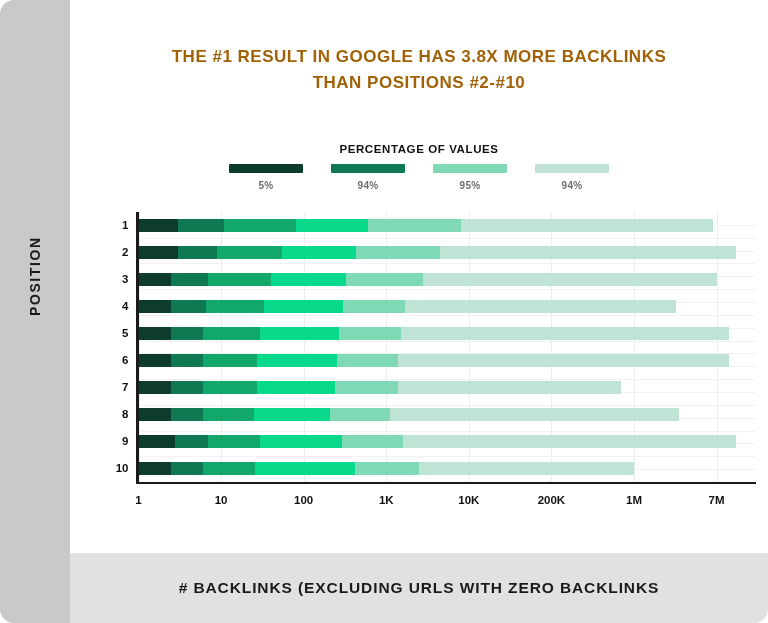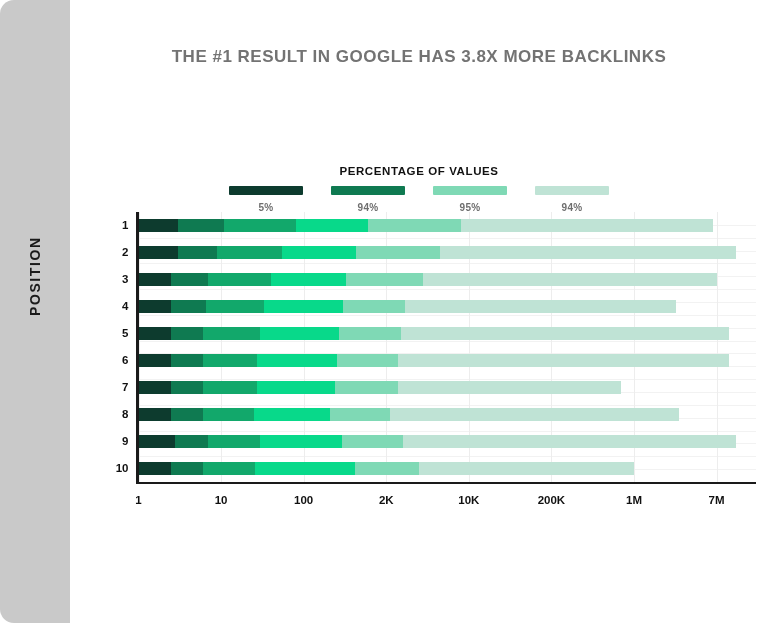--- a/index.html
+++ b/index.html
@@ -72,34 +72,33 @@
     background: #ffffff;
     border-top-right-radius: 14px;
   }
 
   
   .title {
     position: absolute;
     left: 0; top: 44px;
     width: 698px;
     text-align: center;
-    color: #737373;
+    color: #a16207;
     font-size: 17px;
     font-weight: bold;
     letter-spacing: 0.5px;
     line-height: 26px;
   }
   .title .line { display: block; }
 
   
   .legend {
     position: absolute;
     left: 0; top: 143px;
     width: 698px;
-    margin-top: 22px;
   }
   .legend-title {
     text-align: center;
     color: #111111;
     font-size: 11.5px;
     font-weight: bold;
     letter-spacing: 0.6px;
     margin-bottom: 9px;
   }
   .legend-items {
@@ -197,20 +196,21 @@
 <div id="root">
 
   <div class="sidebar">
     <div class="sidebar-label">POSITION</div>
   </div>
 
   <div class="canvas">
 
     <div class="title">
       <span class="line">THE #1 RESULT IN GOOGLE HAS 3.8X MORE BACKLINKS</span>
+      <span class="line">THAN POSITIONS #2-#10</span>
     </div>
 
     <div class="legend">
       <div class="legend-title">PERCENTAGE OF VALUES</div>
       <div class="legend-items" id="legend-items">
           <div class="legend-item">
             <div class="legend-swatch" style="background: rgb(13, 59, 46);"></div>
             <div class="legend-value">5%</div>
           </div>
           <div class="legend-item">
@@ -348,24 +348,27 @@
             <div class="seg" style="width: 52.5921px; background: rgb(18, 168, 107);"></div>
             <div class="seg" style="width: 99.7858px; background: rgb(8, 217, 138);"></div>
             <div class="seg" style="width: 63.978px; background: rgb(127, 217, 181);"></div>
             <div class="seg" style="width: 214.892px; background: rgb(191, 227, 213);"></div>
           </div>
         </div>
       <div id="xticks">
           <div class="xtick" style="left: 2.5px;">1</div>
           <div class="xtick" style="left: 85.0853px;">10</div>
           <div class="xtick" style="left: 167.671px;">100</div>
-          <div class="xtick" style="left: 250.256px;">2K</div>
+          <div class="xtick" style="left: 250.256px;">1K</div>
           <div class="xtick" style="left: 332.841px;">10K</div>
           <div class="xtick" style="left: 415.426px;">200K</div>
           <div class="xtick" style="left: 498.012px;">1M</div>
           <div class="xtick" style="left: 580.597px;">7M</div>
         </div>
     </div>
 
   </div>
 
+  <div class="footer">
+    <div class="footer-label"># BACKLINKS (EXCLUDING URLS WITH ZERO BACKLINKS</div>
+  </div>
 
 </div>
 
 </body></html>

